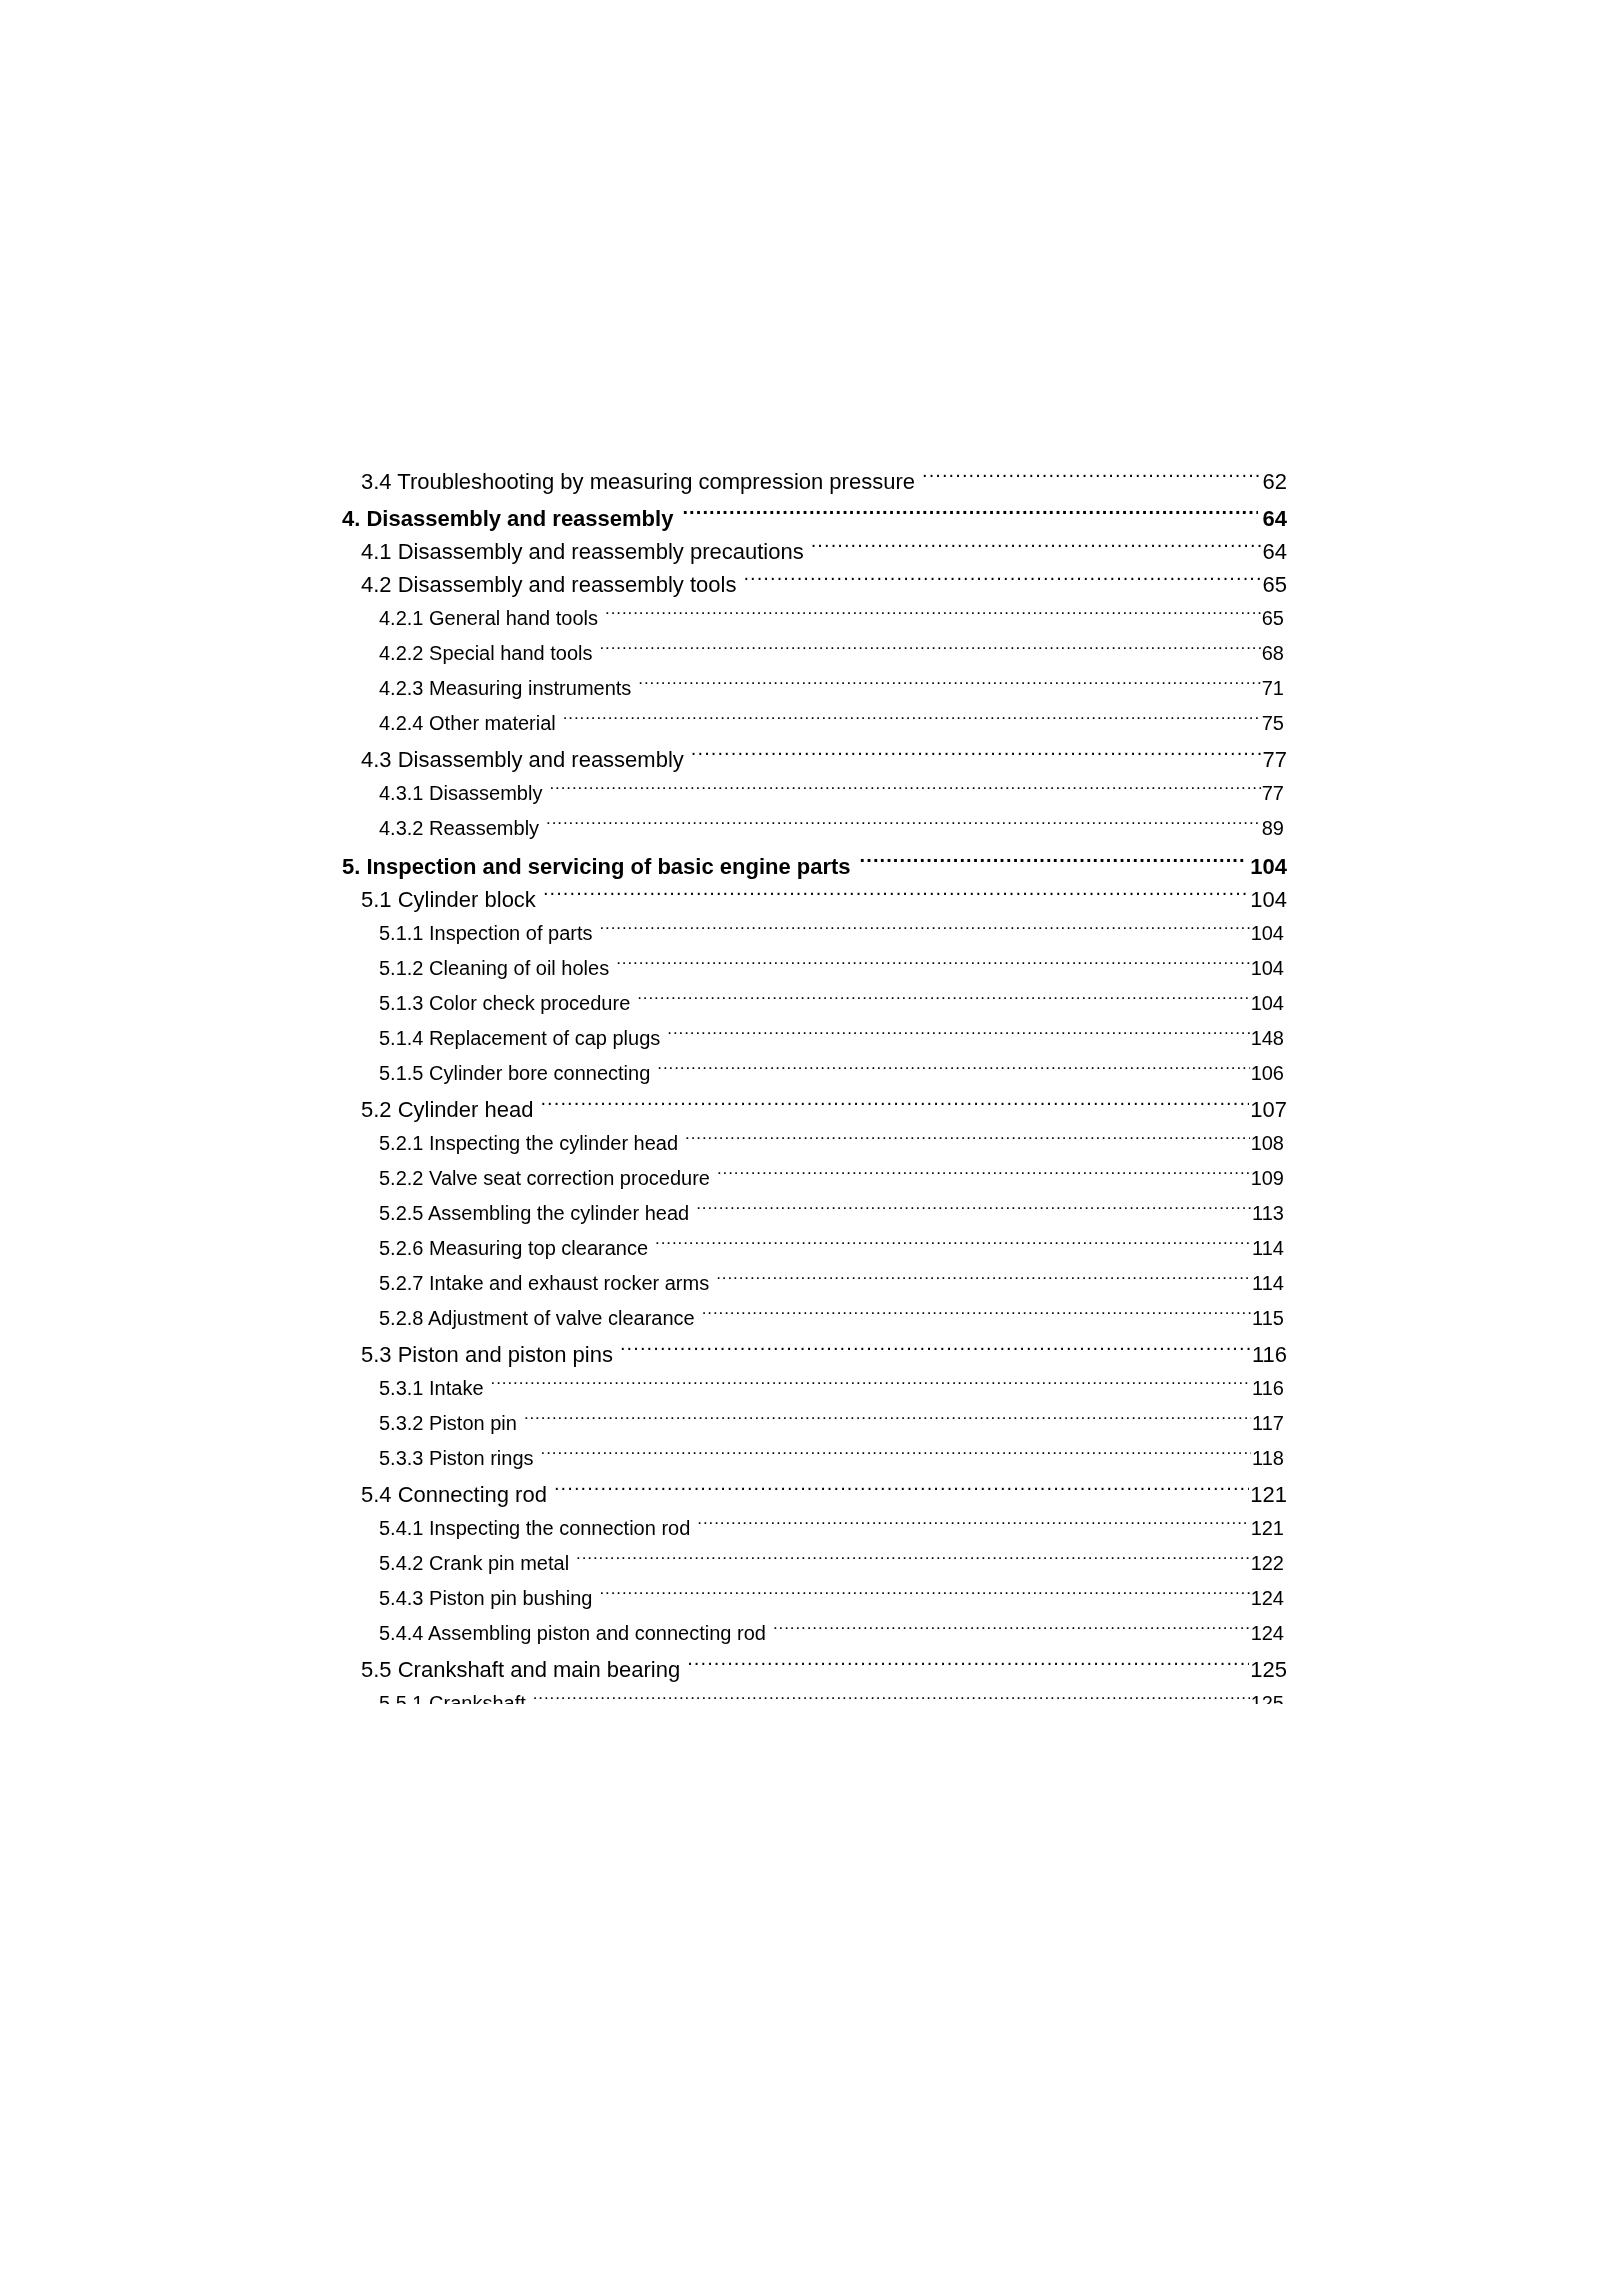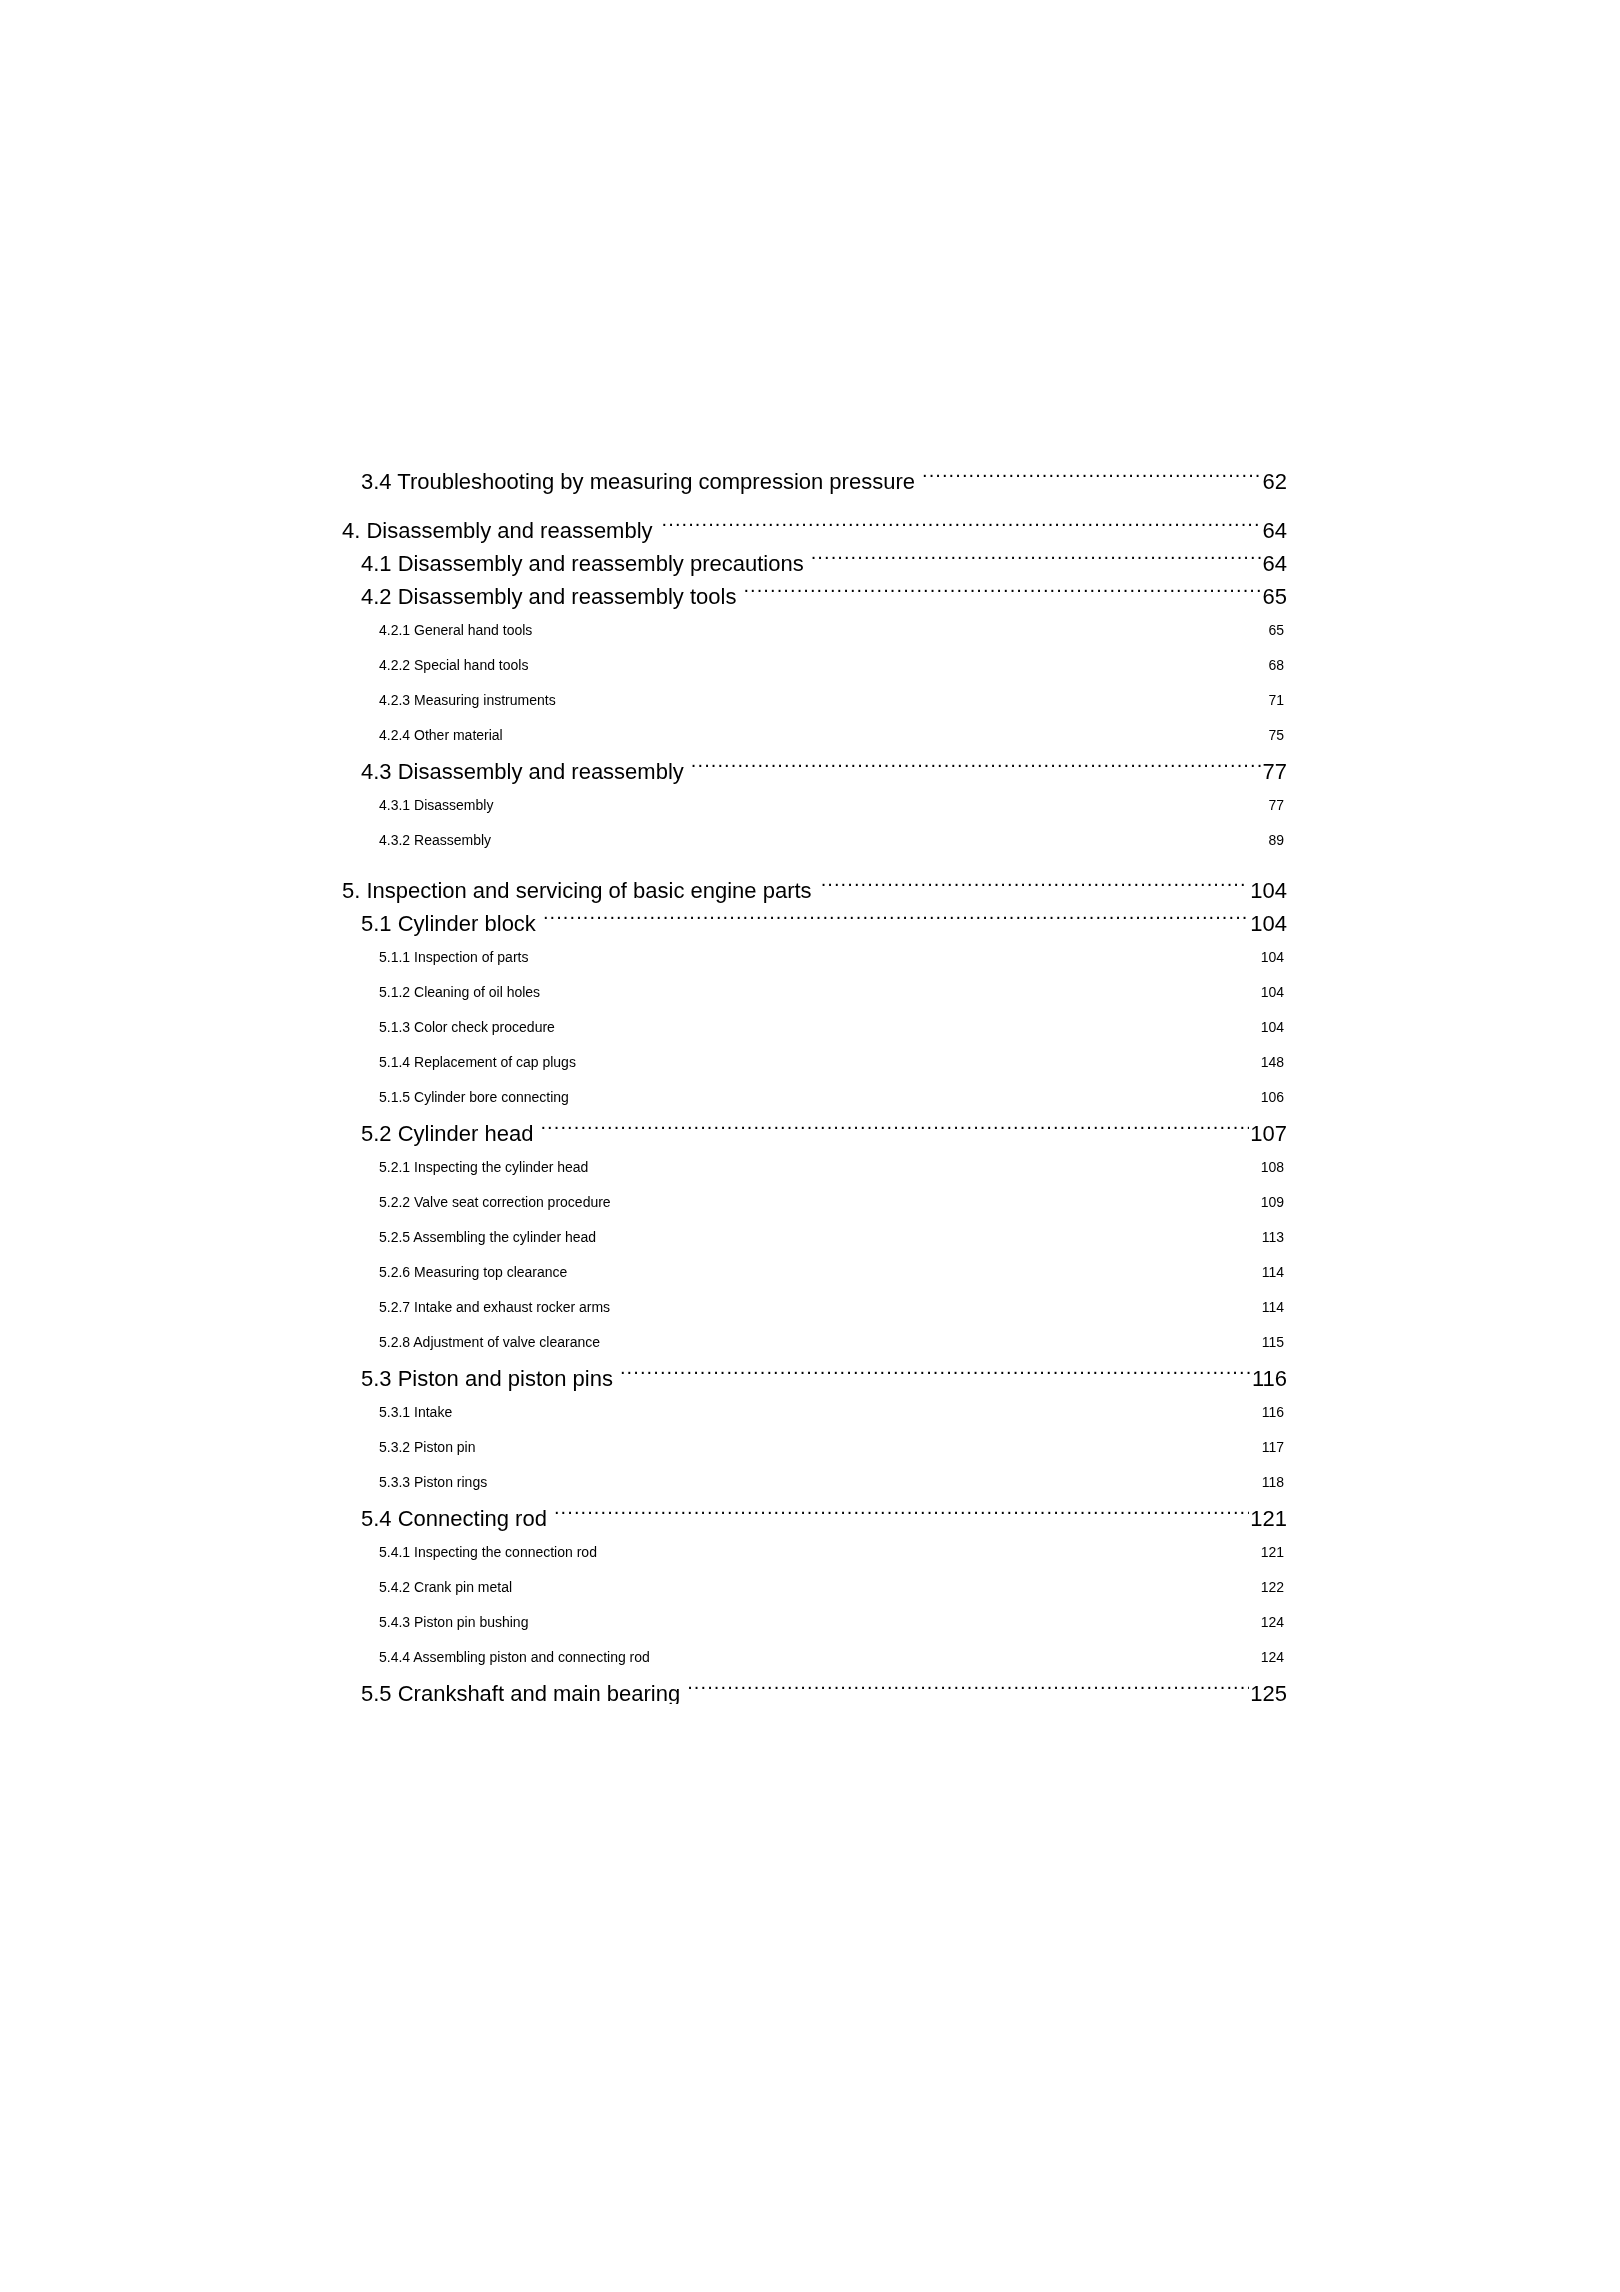--- a/index.html
+++ b/index.html
@@ -77,31 +77,31 @@
   
   .lvl2 {
     font-size: 22px;
     line-height: 33px;
     padding-left: 361px;
   }
   .lvl2 .dots::before { font-size: 20px; letter-spacing: 1.1px; }
 
   
   .lvl3 {
-    font-size: 14px;
+    font-size: 20px;
     line-height: 35px;
     padding-left: 379px;
     padding-right: 337px;
     align-items: center;
   }
   .lvl3 .dots::before { font-size: 17px; letter-spacing: 0.9px; }
   .lvl3 .pageno { padding-right: 0px; }
 
   
-  .gap-before { margin-top: 16px; }
+  .gap-before { margin-top: 4px; font-weight: bold; }
   
   .lvl2.after-sub { margin-top: 2px; }
 </style>
 </head>
 <body>
 
 <div id="page">
   <div id="toc">
       <div class="toc-row lvl2">
         <span class="title">3.4 Troubleshooting by measuring compression pressure</span>

